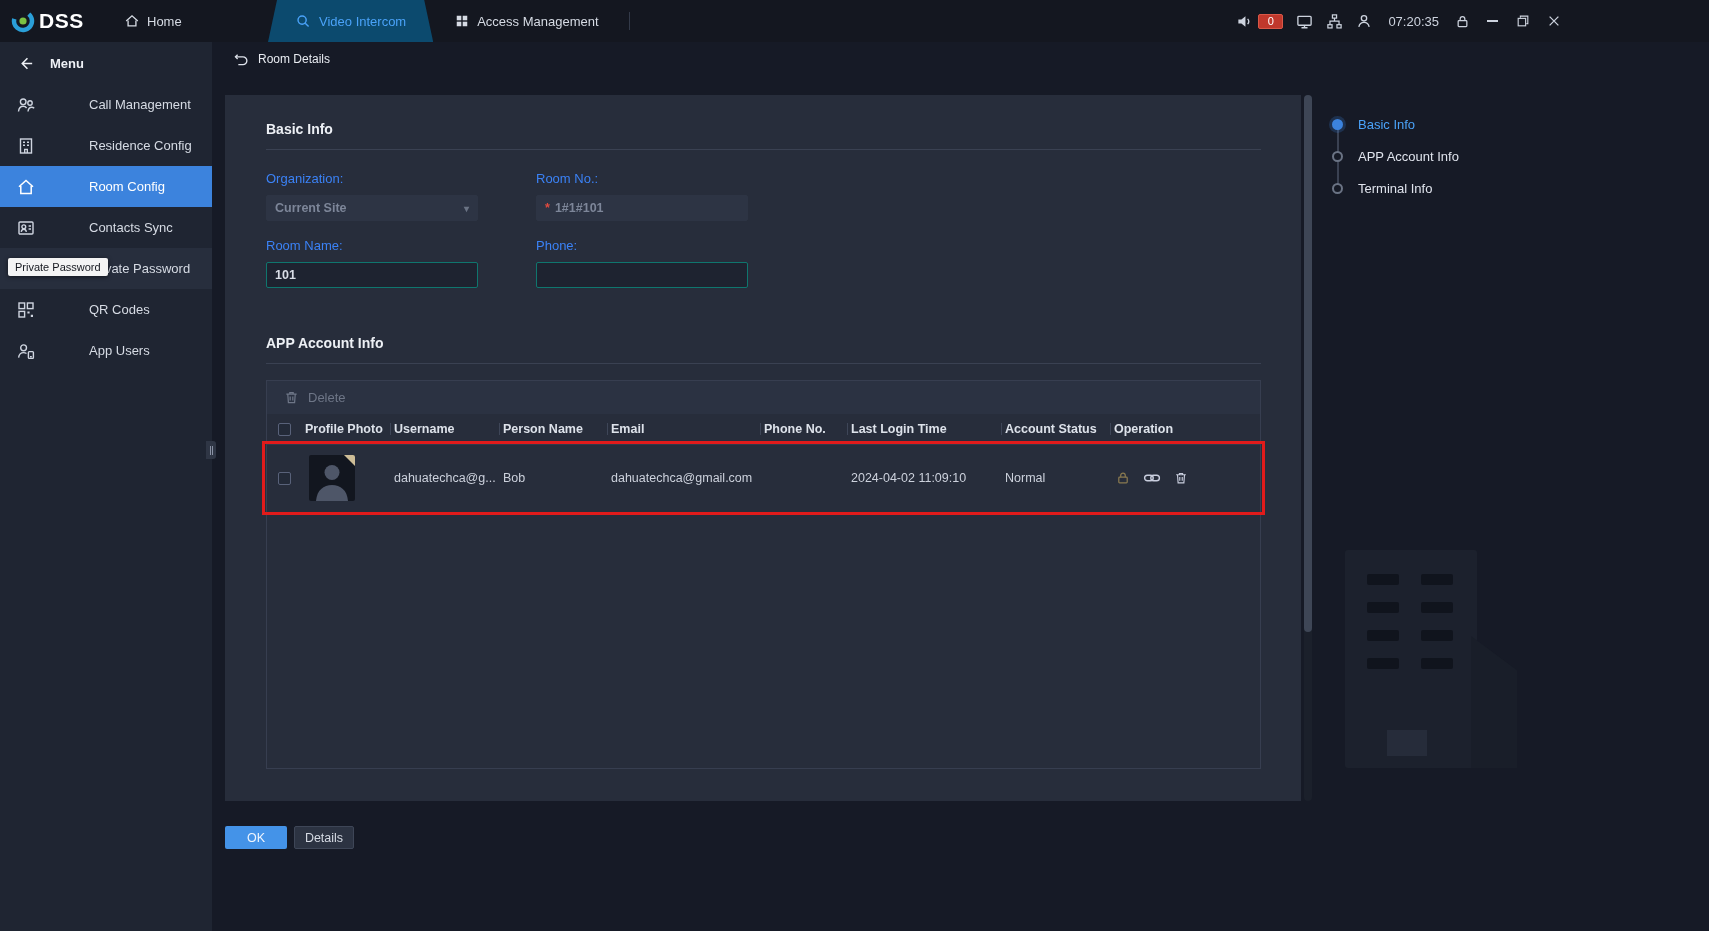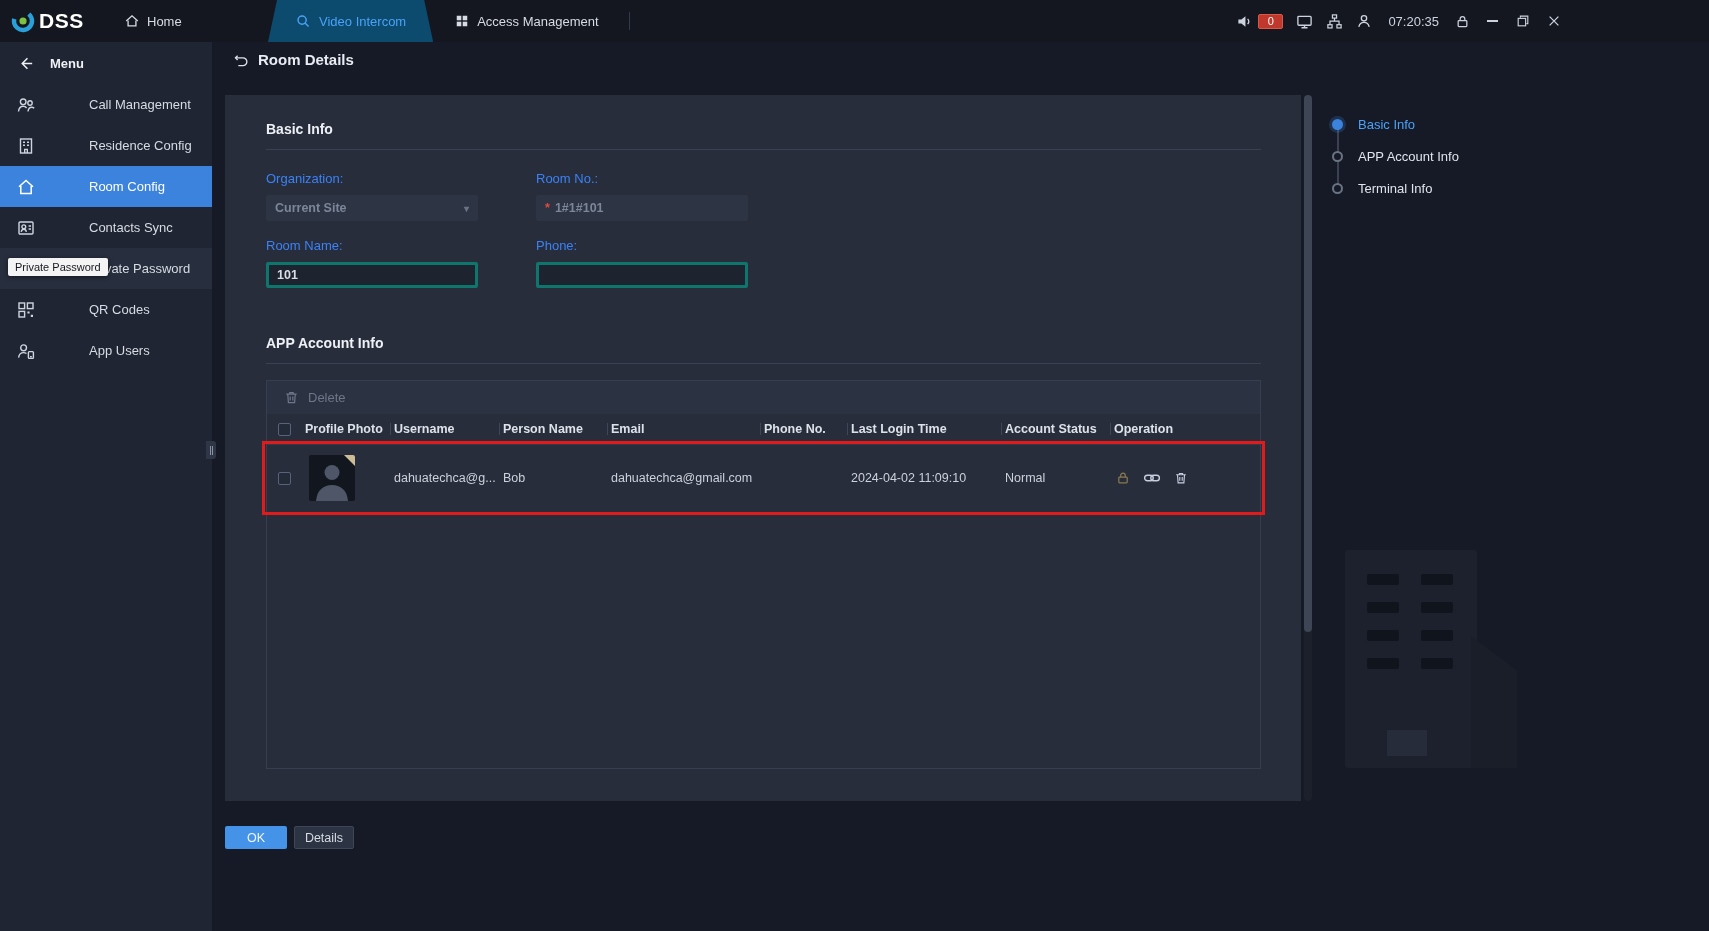--- a/index.html
+++ b/index.html
@@ -38,33 +38,33 @@
   .tooltip{position:absolute;left:8px;top:216px;background:#f4f4f4;color:#15181f;font-size:11px;
            padding:3px 7px;border-radius:2px;box-shadow:0 1px 4px rgba(0,0,0,.55);white-space:nowrap;z-index:40;}
   .collapse-handle{position:absolute;left:206px;top:441px;width:10px;height:18px;background:#2f3645;
            border-radius:0 3px 3px 0;z-index:25;cursor:pointer;display:flex;align-items:center;justify-content:center;gap:1px;}
   .collapse-handle i{display:block;width:1px;height:9px;background:#8a92a5;}
 
   
   .main{position:absolute;top:42px;left:212px;width:1497px;height:889px;background:#161a26;}
   .page-header{position:absolute;left:21px;top:9px;display:flex;align-items:center;gap:9px;color:#e8ebf1;}
   .back-icon{color:#dfe3ec;cursor:pointer;}
-  .page-title{font-size:15px;font-weight:bold;}
+  .page-title{font-size:12px;font-weight:normal;}
 
   .panel{position:absolute;left:13px;top:53px;width:1076px;height:706px;background:#272d3b;padding:26px 40px 0 41px;}
   .section-title{font-size:14px;font-weight:bold;color:#edf0f5;padding-bottom:12px;border-bottom:1px solid #3a4152;}
   .section-2{margin-top:47px;}
   .form{margin-top:21px;display:grid;grid-template-columns:270px 1fr;row-gap:17px;}
   .field-label{color:#3b82f6;font-size:13px;margin-bottom:9px;}
   .control{width:212px;height:26px;border-radius:2px;display:flex;align-items:center;padding:0 8px;font-size:12.5px;font-weight:bold;}
   .control.disabled{background:#2d3444;color:#7d8699;border:1px solid #2d3444;}
   .select{justify-content:space-between;cursor:pointer;}
   .chevron{color:#6a7384;font-size:10px;}
   .req{color:#e04a3f;margin-right:5px;}
-  input.control{background:#1e2330;border:3px solid #0f766e;color:#d9dde6;outline:none;}
+  input.control{background:#1e2330;border:1px solid #0f766e;color:#d9dde6;outline:none;}
 
   
   .table-box{margin-top:16px;width:995px;height:389px;border:1px solid #373e50;display:flex;flex-direction:column;}
   .toolbar{height:33px;background:#2b3242;display:flex;align-items:center;gap:9px;padding-left:17px;color:#6e7687;flex:none;cursor:default;}
   .thead,.trow{display:grid;grid-template-columns:34px 89px 109px 108px 153px 87px 154px 109px 1fr;align-items:center;}
   .thead{height:31px;font-weight:bold;color:#dde2ea;font-size:12.5px;border-bottom:1px solid #323949;flex:none;}
   .cell{padding-left:4px;position:relative;white-space:nowrap;overflow:hidden;}
   .thead .cell:nth-child(n+3)::before{content:'';position:absolute;left:0;top:50%;transform:translateY(-50%);
         width:1px;height:12px;background:#3e4658;}
   .cb-cell{display:flex;justify-content:center;padding-left:0;overflow:visible;}

